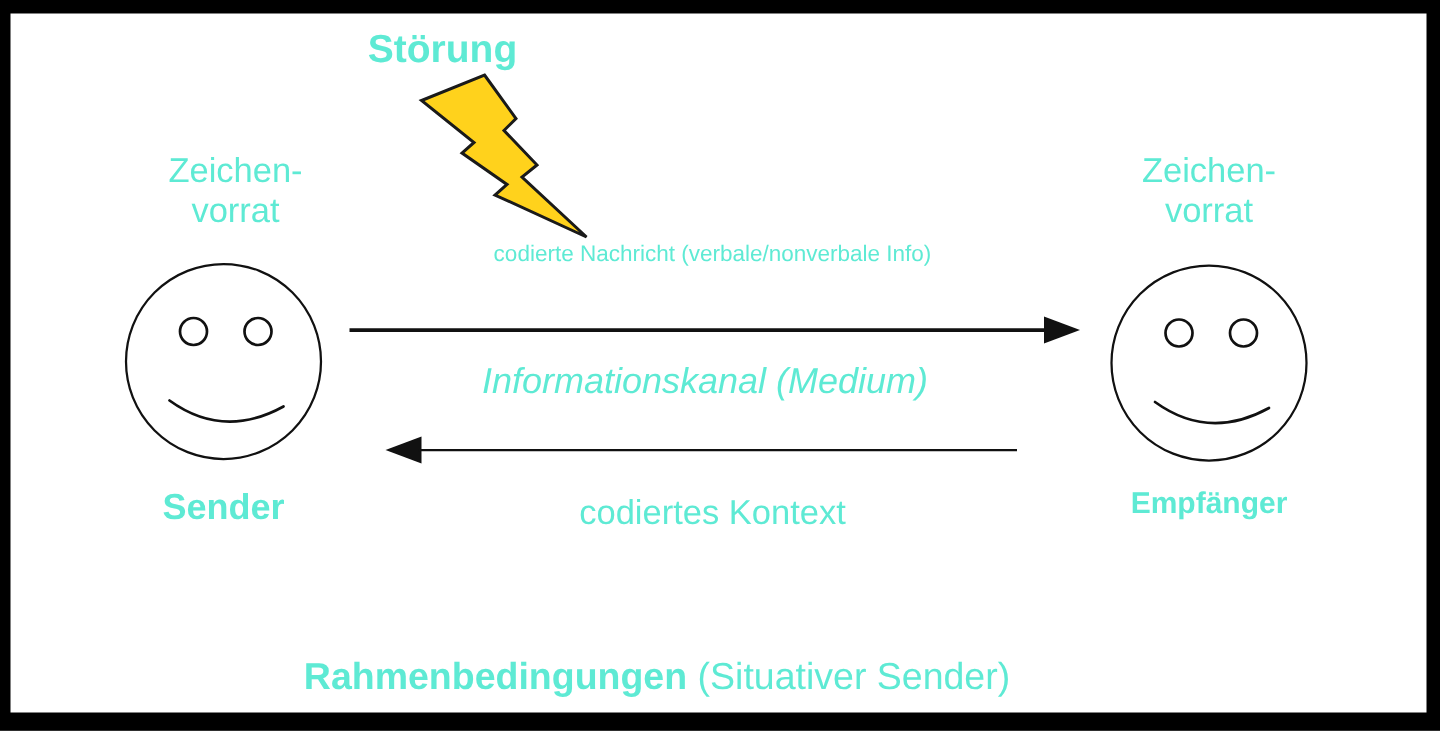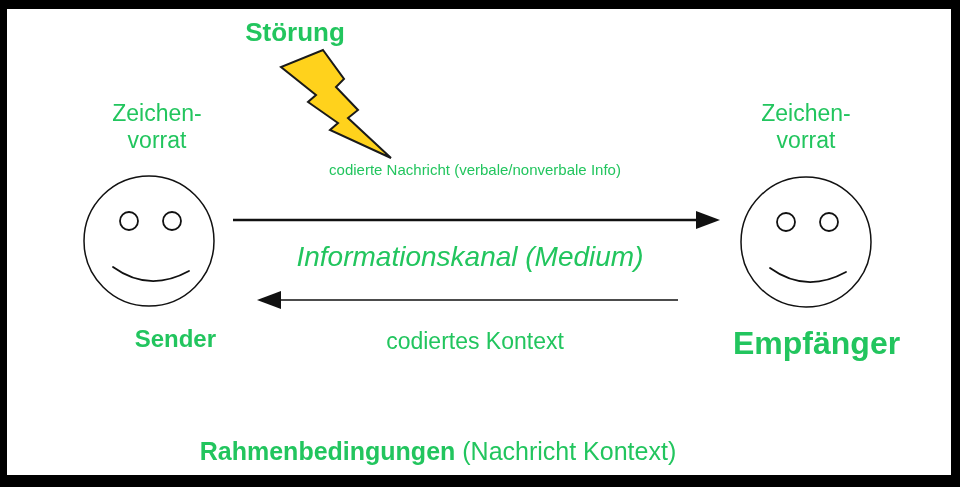--- a/index.html
+++ b/index.html
@@ -22,33 +22,33 @@
     top: 9px;
     width: 944px;
     height: 466px;
     background: #fff;
   }
   .abs { position: absolute; }
   .txt {
     position: absolute;
     text-align: center;
     white-space: nowrap;
-    color: #22c55e;
+    color: #5eead4;
   }
-  .bold { font-weight: bold; text-align: right; }
+  .bold { font-weight: bold; }
   .italic { font-style: italic; }
   .stacked span { display: block; }
 
   .disturbance-label { left: 240px; top: 17px; width: 110px; font-size: 26px; font-weight: bold; letter-spacing: 0px; }
   .vocab-left   { left: 89px;  top: 100px; width: 136px; font-size: 23px; line-height: 27px; }
   .vocab-right  { left: 738px; top: 100px; width: 136px; font-size: 23px; line-height: 27px; }
   .sender-label    { left: 82px;  top: 325px; width: 134px; font-size: 24px; }
-  .receiver-label  { left: 733px; top: 325px; width: 146px; font-size: 32px; }
+  .receiver-label  { left: 733px; top: 325px; width: 146px; font-size: 20px; }
   .message-label   { left: 235px; top: 161px; width: 480px; font-size: 15px; }
-  .channel-label   { left: 230px; top: 241px; width: 480px; font-size: 28px; }
+  .channel-label   { left: 230px; top: 241px; width: 480px; font-size: 24px; }
   .feedback-label  { left: 235px; top: 328px; width: 480px; font-size: 23px; }
   .footer-label    { left: 0;     top: 437px; width: 876px; font-size: 25px; }
   .footer-label .regular { font-weight: normal; }
 
   svg { display: block; }
 </style>
 </head>
 <body>
 
 <div class="frame">
@@ -98,15 +98,15 @@
   <div class="txt channel-label italic">Informationskanal (Medium)</div>
 
   <svg class="abs" style="left:250px; top:286px;" width="432" height="28" viewBox="0 0 432 28" aria-hidden="true">
     <polygon points="31,5 7,14 31,23" fill="#111111"></polygon>
     <line x1="29" y1="14" x2="428" y2="14" stroke="#111111" stroke-width="1.5"></line>
   </svg>
 
   <div class="txt feedback-label">codiertes Kontext</div>
 
   <div class="txt footer-label">
-    <span class="bold">Rahmenbedingungen</span><span class="regular"> (Nachricht Kontext)</span>
+    <span class="bold">Rahmenbedingungen</span><span class="regular"> (Situativer Sender)</span>
   </div>
 </div>
 
 </body></html>

